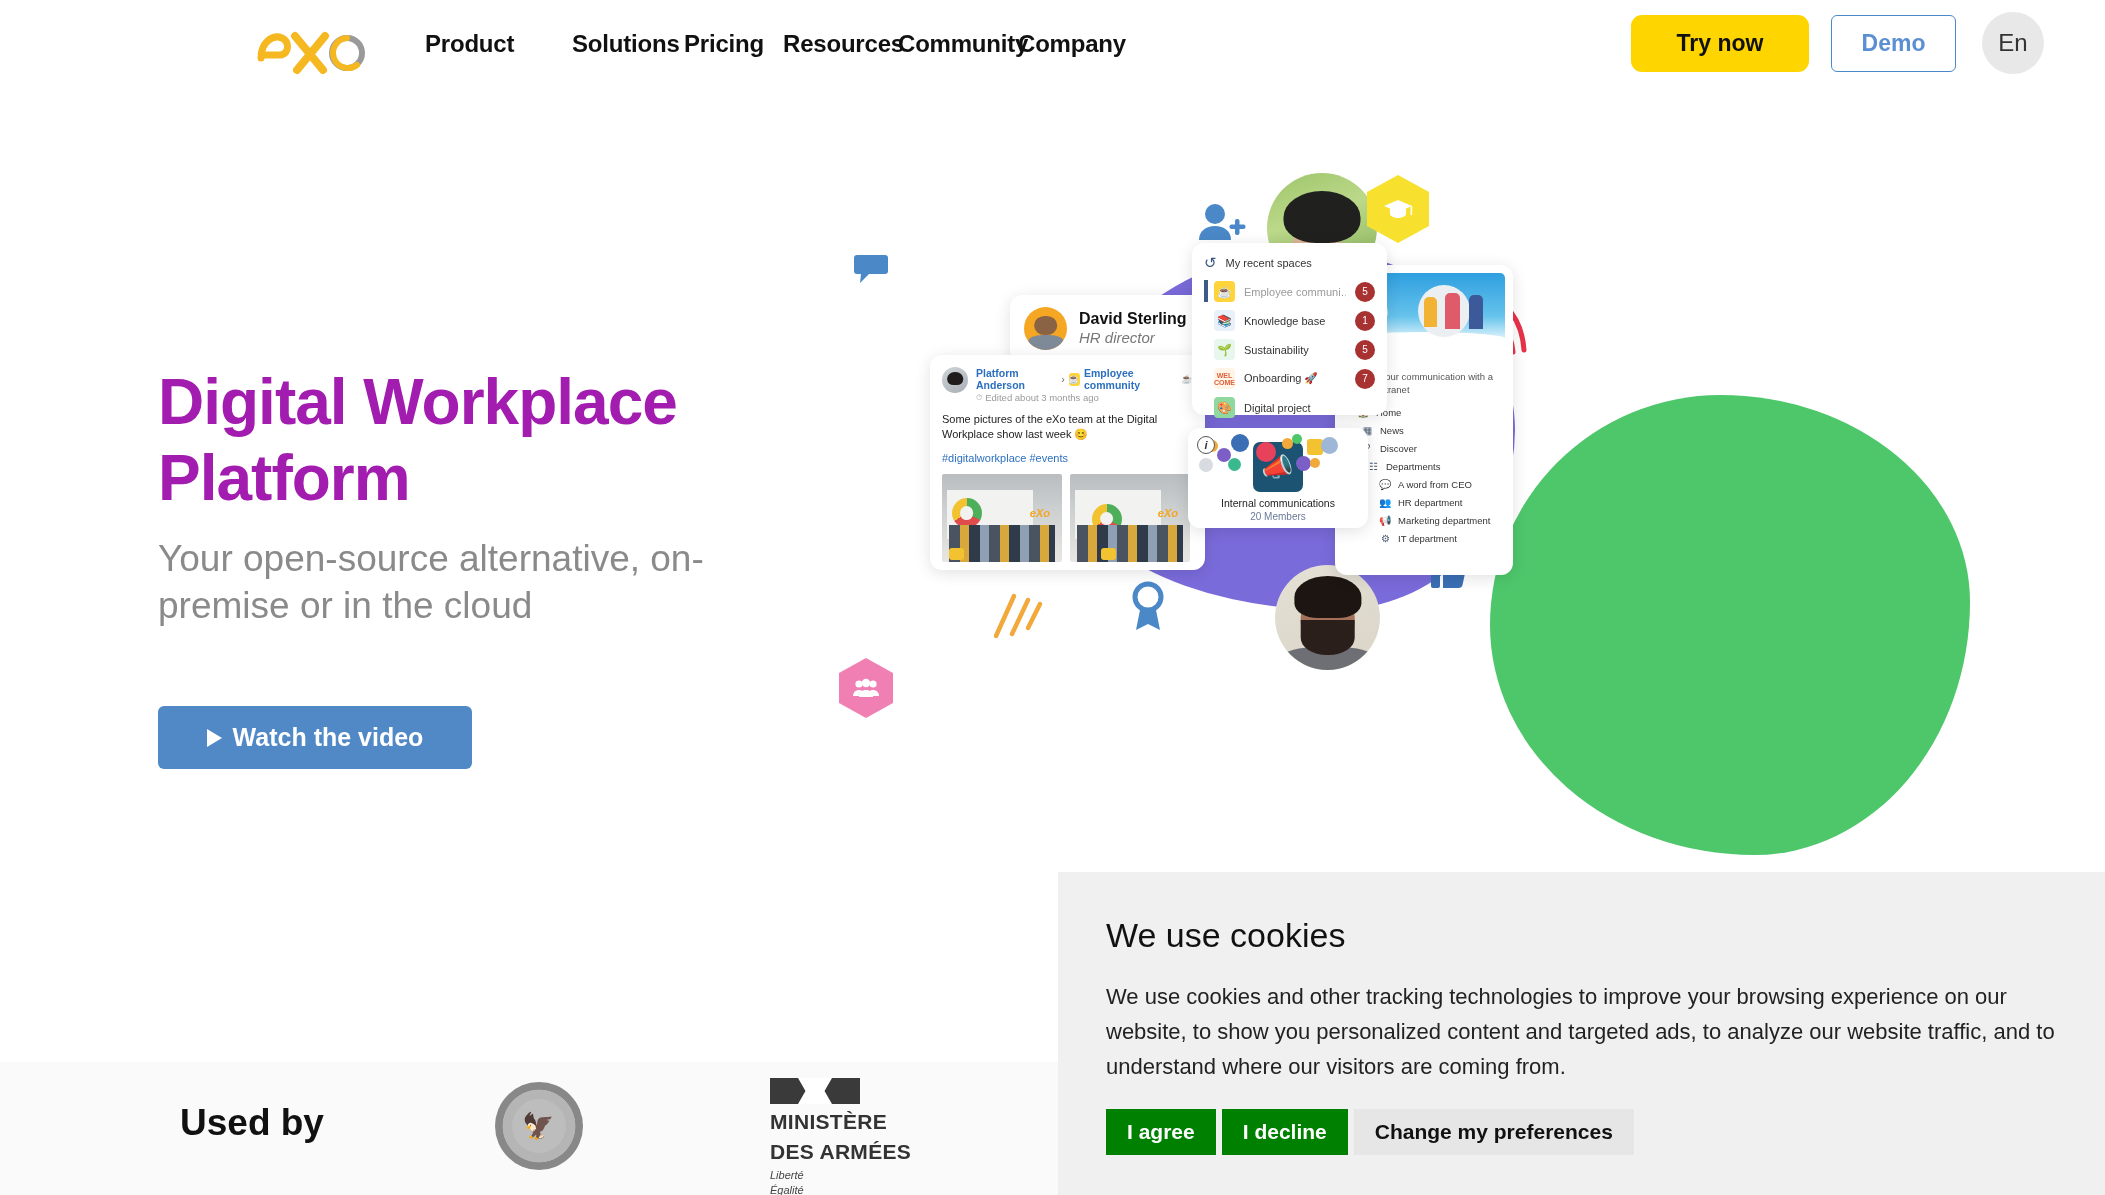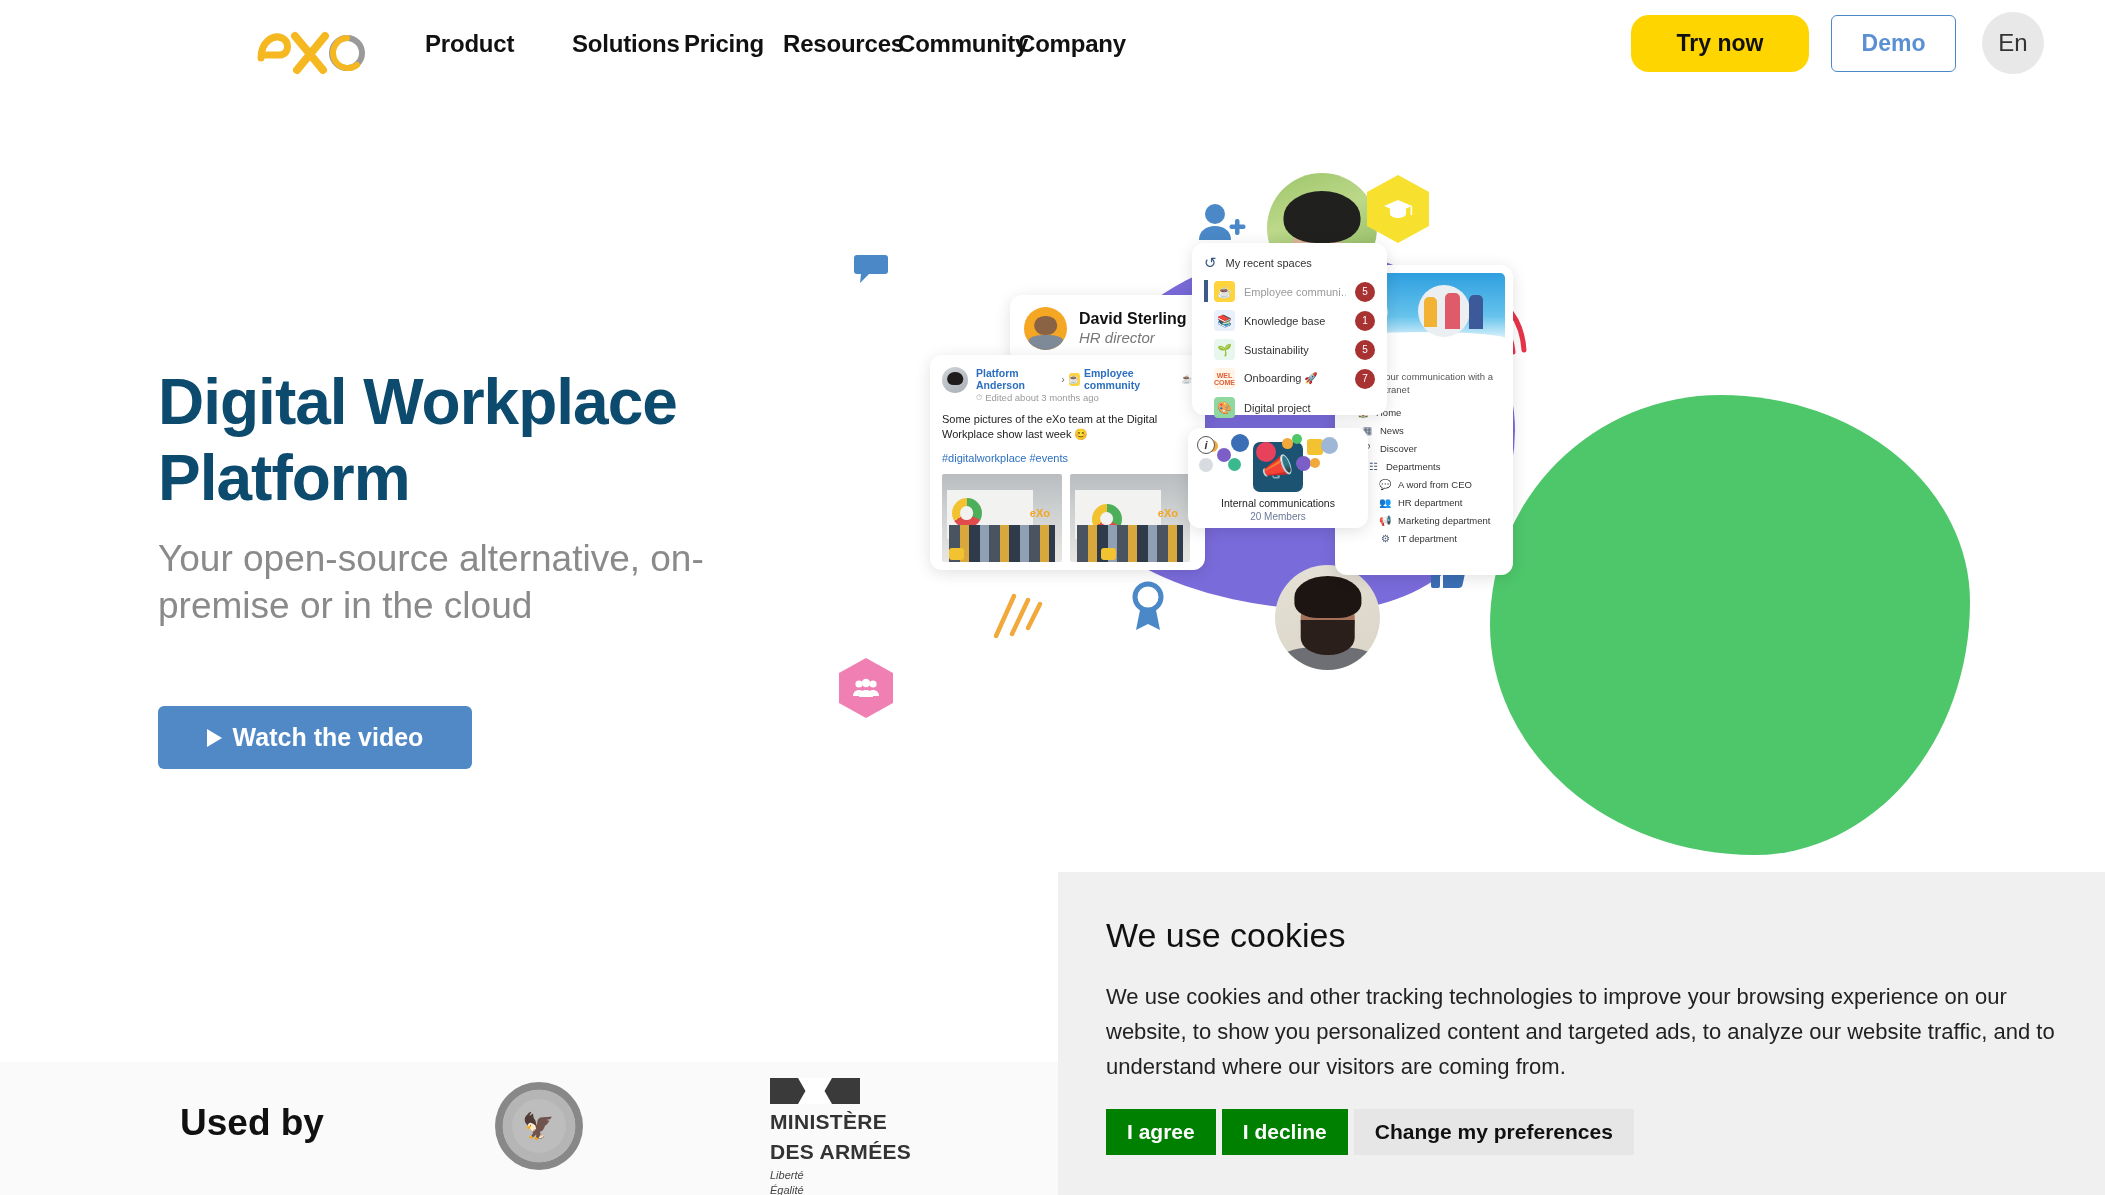--- a/index.html
+++ b/index.html
@@ -24,41 +24,41 @@
   }
   .nav-slot { width: 158px; }
   .nav-slot:nth-child(1){ width: 147px; }
   .nav-slot:nth-child(2){ width: 112px; }
   .nav-slot:nth-child(3){ width: 99px; }
   .nav-slot:nth-child(4){ width: 115px; }
   .nav-slot:nth-child(5){ width: 120px; }
 
   .btn-try {
     position: absolute; left: 1631px; top: 15px; width: 178px; height: 57px;
-    background: #FFD500; border: none; border-radius: 18px;
+    background: #FFD500; border: none; border-radius: 11px;
     font-size: 23px; font-weight: bold; color: #111;
     font-family: "Liberation Sans", sans-serif; cursor: pointer;
   }
   .btn-demo {
     position: absolute; left: 1831px; top: 15px; width: 125px; height: 57px;
     background: #fff; border: 1px solid #4A88C7; border-radius: 6px;
     font-size: 23px; font-weight: bold; color: #5B8FD4;
     font-family: "Liberation Sans", sans-serif; cursor: pointer;
   }
   .lang-btn {
     position: absolute; left: 1982px; top: 12px; width: 62px; height: 62px;
     background: #E8E8E8; border-radius: 50%; border: none;
     font-size: 24px; color: #333; font-family: "Liberation Sans", sans-serif;
     cursor: pointer; display:flex; align-items:center; justify-content:center;
   }
 
   
   .hero-title {
     position: absolute; left: 158px; top: 365px; width: 600px;
-    font-size: 64px; line-height: 1.18; font-weight: bold; color: #0c4a6e;
+    font-size: 64px; line-height: 1.18; font-weight: bold; color: #a21caf;
     letter-spacing: -1px;
   }
   .hero-sub {
     position: absolute; left: 158px; top: 535px; width: 640px;
     font-size: 37px; line-height: 1.28; color: #8A8A8A; font-weight: 300;
   }
   .btn-watch {
     position: absolute; left: 158px; top: 706px; width: 314px; height: 63px;
     background: #5089C6; border: none; border-radius: 6px;
     color: #fff; font-size: 25px; font-weight: bold;
@@ -131,21 +131,21 @@
     width:60%; height:52%; background:#1f1c1b; border-radius:48% 48% 40% 40%; }
   .post-meta-1 { font-size: 10.5px; font-weight: bold; color: #2c6fbf; display:flex; align-items:center; gap:4px; flex-wrap:nowrap;}
   .post-meta-1 .sep { color: #666; font-weight: normal; }
   .coffee-chip { width: 13px; height: 13px; background: #FFD43B; border-radius: 3px;
     font-size: 9px; display: flex; align-items: center; justify-content: center; }
   .post-meta-2 { font-size: 9.5px; color: #9a9a9a; margin-top: 1px; display:flex; gap:3px; align-items:center;}
   .post-text { font-size: 11px; color: #222; margin-top: 9px; line-height: 1.35; }
   .post-tags { font-size: 11px; color: #2c6fbf; margin-top: 10px; }
   .post-imgs { display: flex; gap: 8px; margin-top: 10px; }
   .post-img { width: 120px; height: 88px; border-radius: 2px; overflow:hidden; position: relative;
-    background: linear-gradient(180deg,#b9bdc0 0%,#cfd2d2 45%,#e8e6e2 100%); }
+    background: linear-gradient(180deg,#b9bdc0 0%,#cfd2d2 45%,#e8e6e2 100%); font-style: italic; }
   .pi-wall { position:absolute; left:4%; top:18%; width:72%; height:56%; background:#f2f2f0; }
   .pi-donut { position:absolute; left:8%; top:28%; width:30px; height:30px; border-radius:50%;
     background: conic-gradient(#4DAF5A 0 33%, #E04B4B 0 66%, #F2C230 0 100%); }
   .pi-donut::after{content:'';position:absolute;left:50%;top:50%;transform:translate(-50%,-50%);
     width:46%;height:46%;background:#f2f2f0;border-radius:50%;}
   .pi-exo { position:absolute; right:10%; top:38%; font-size:11px; color:#F5A623; font-weight:bold; }
   .pi-people { position:absolute; left:6%; bottom:0; width:88%; height:42%;
     background: repeating-linear-gradient(90deg,#4a5360 0 11px, #d8a83c 11px 20px, #2f3a4a 20px 31px, #8fa0b5 31px 40px); }
   .pi-chair { position:absolute; left:6%; bottom:2%; width:15px; height:12px; background:#F2C230; border-radius:3px;}
 

